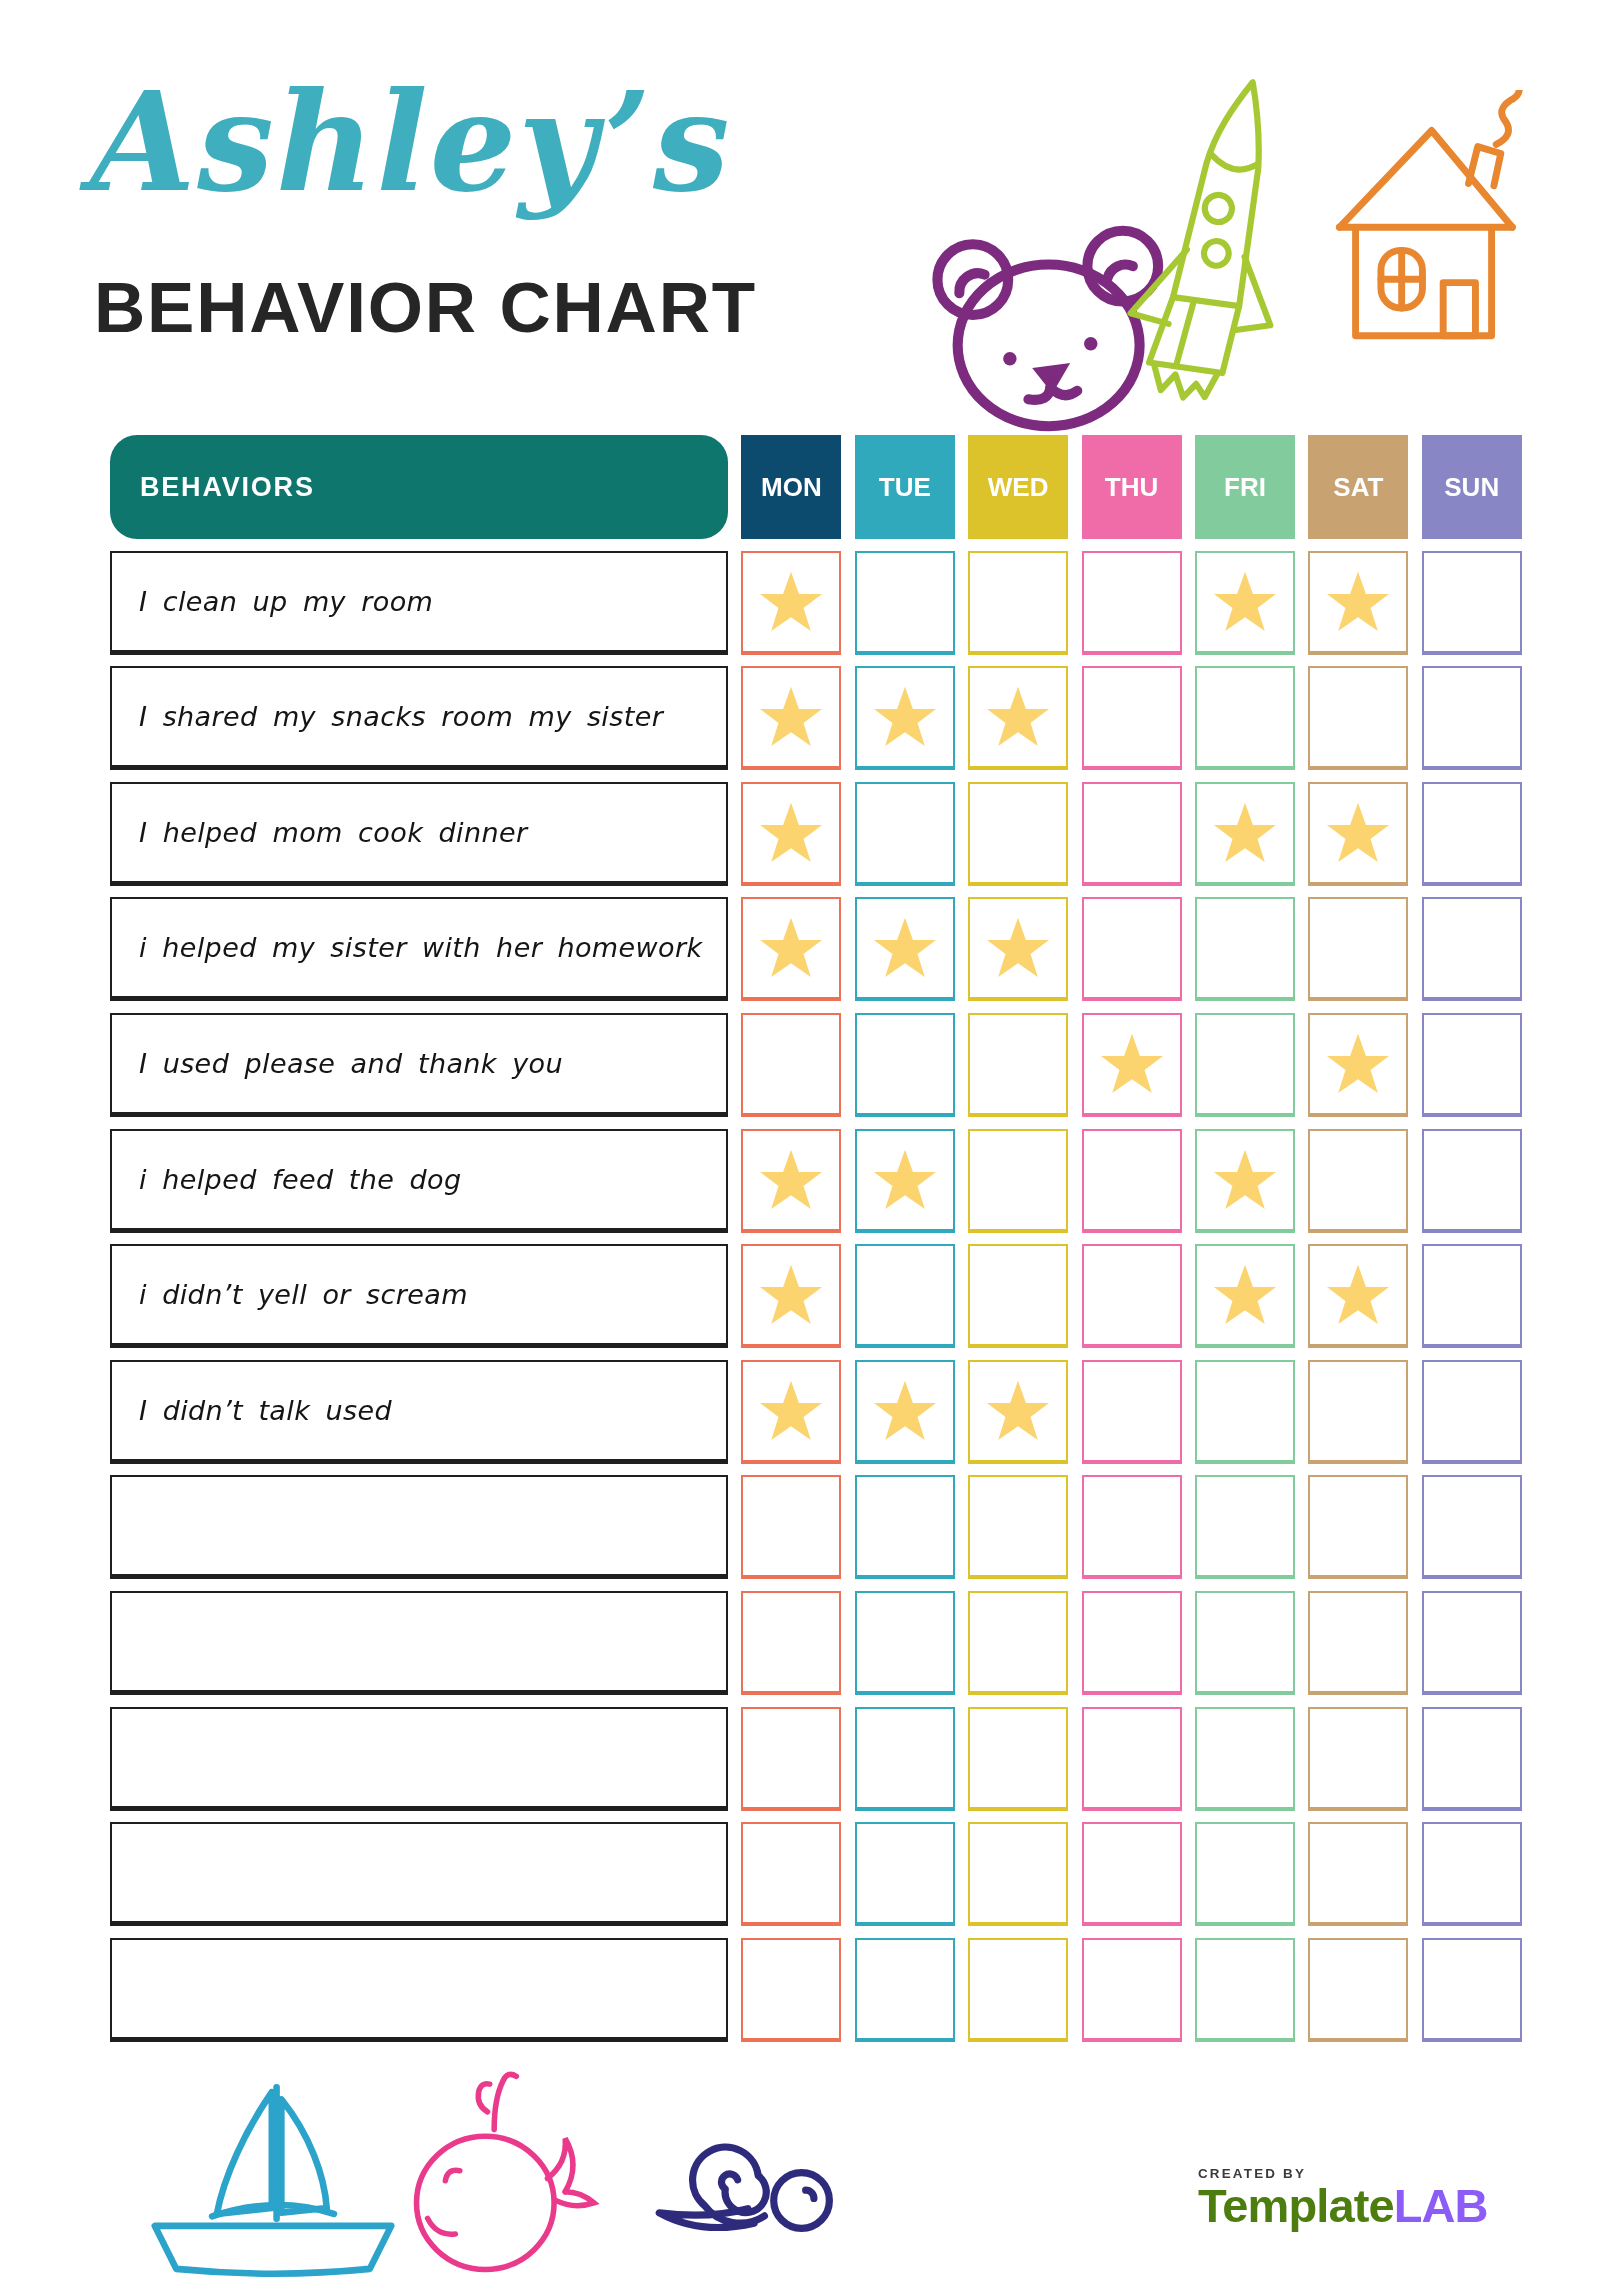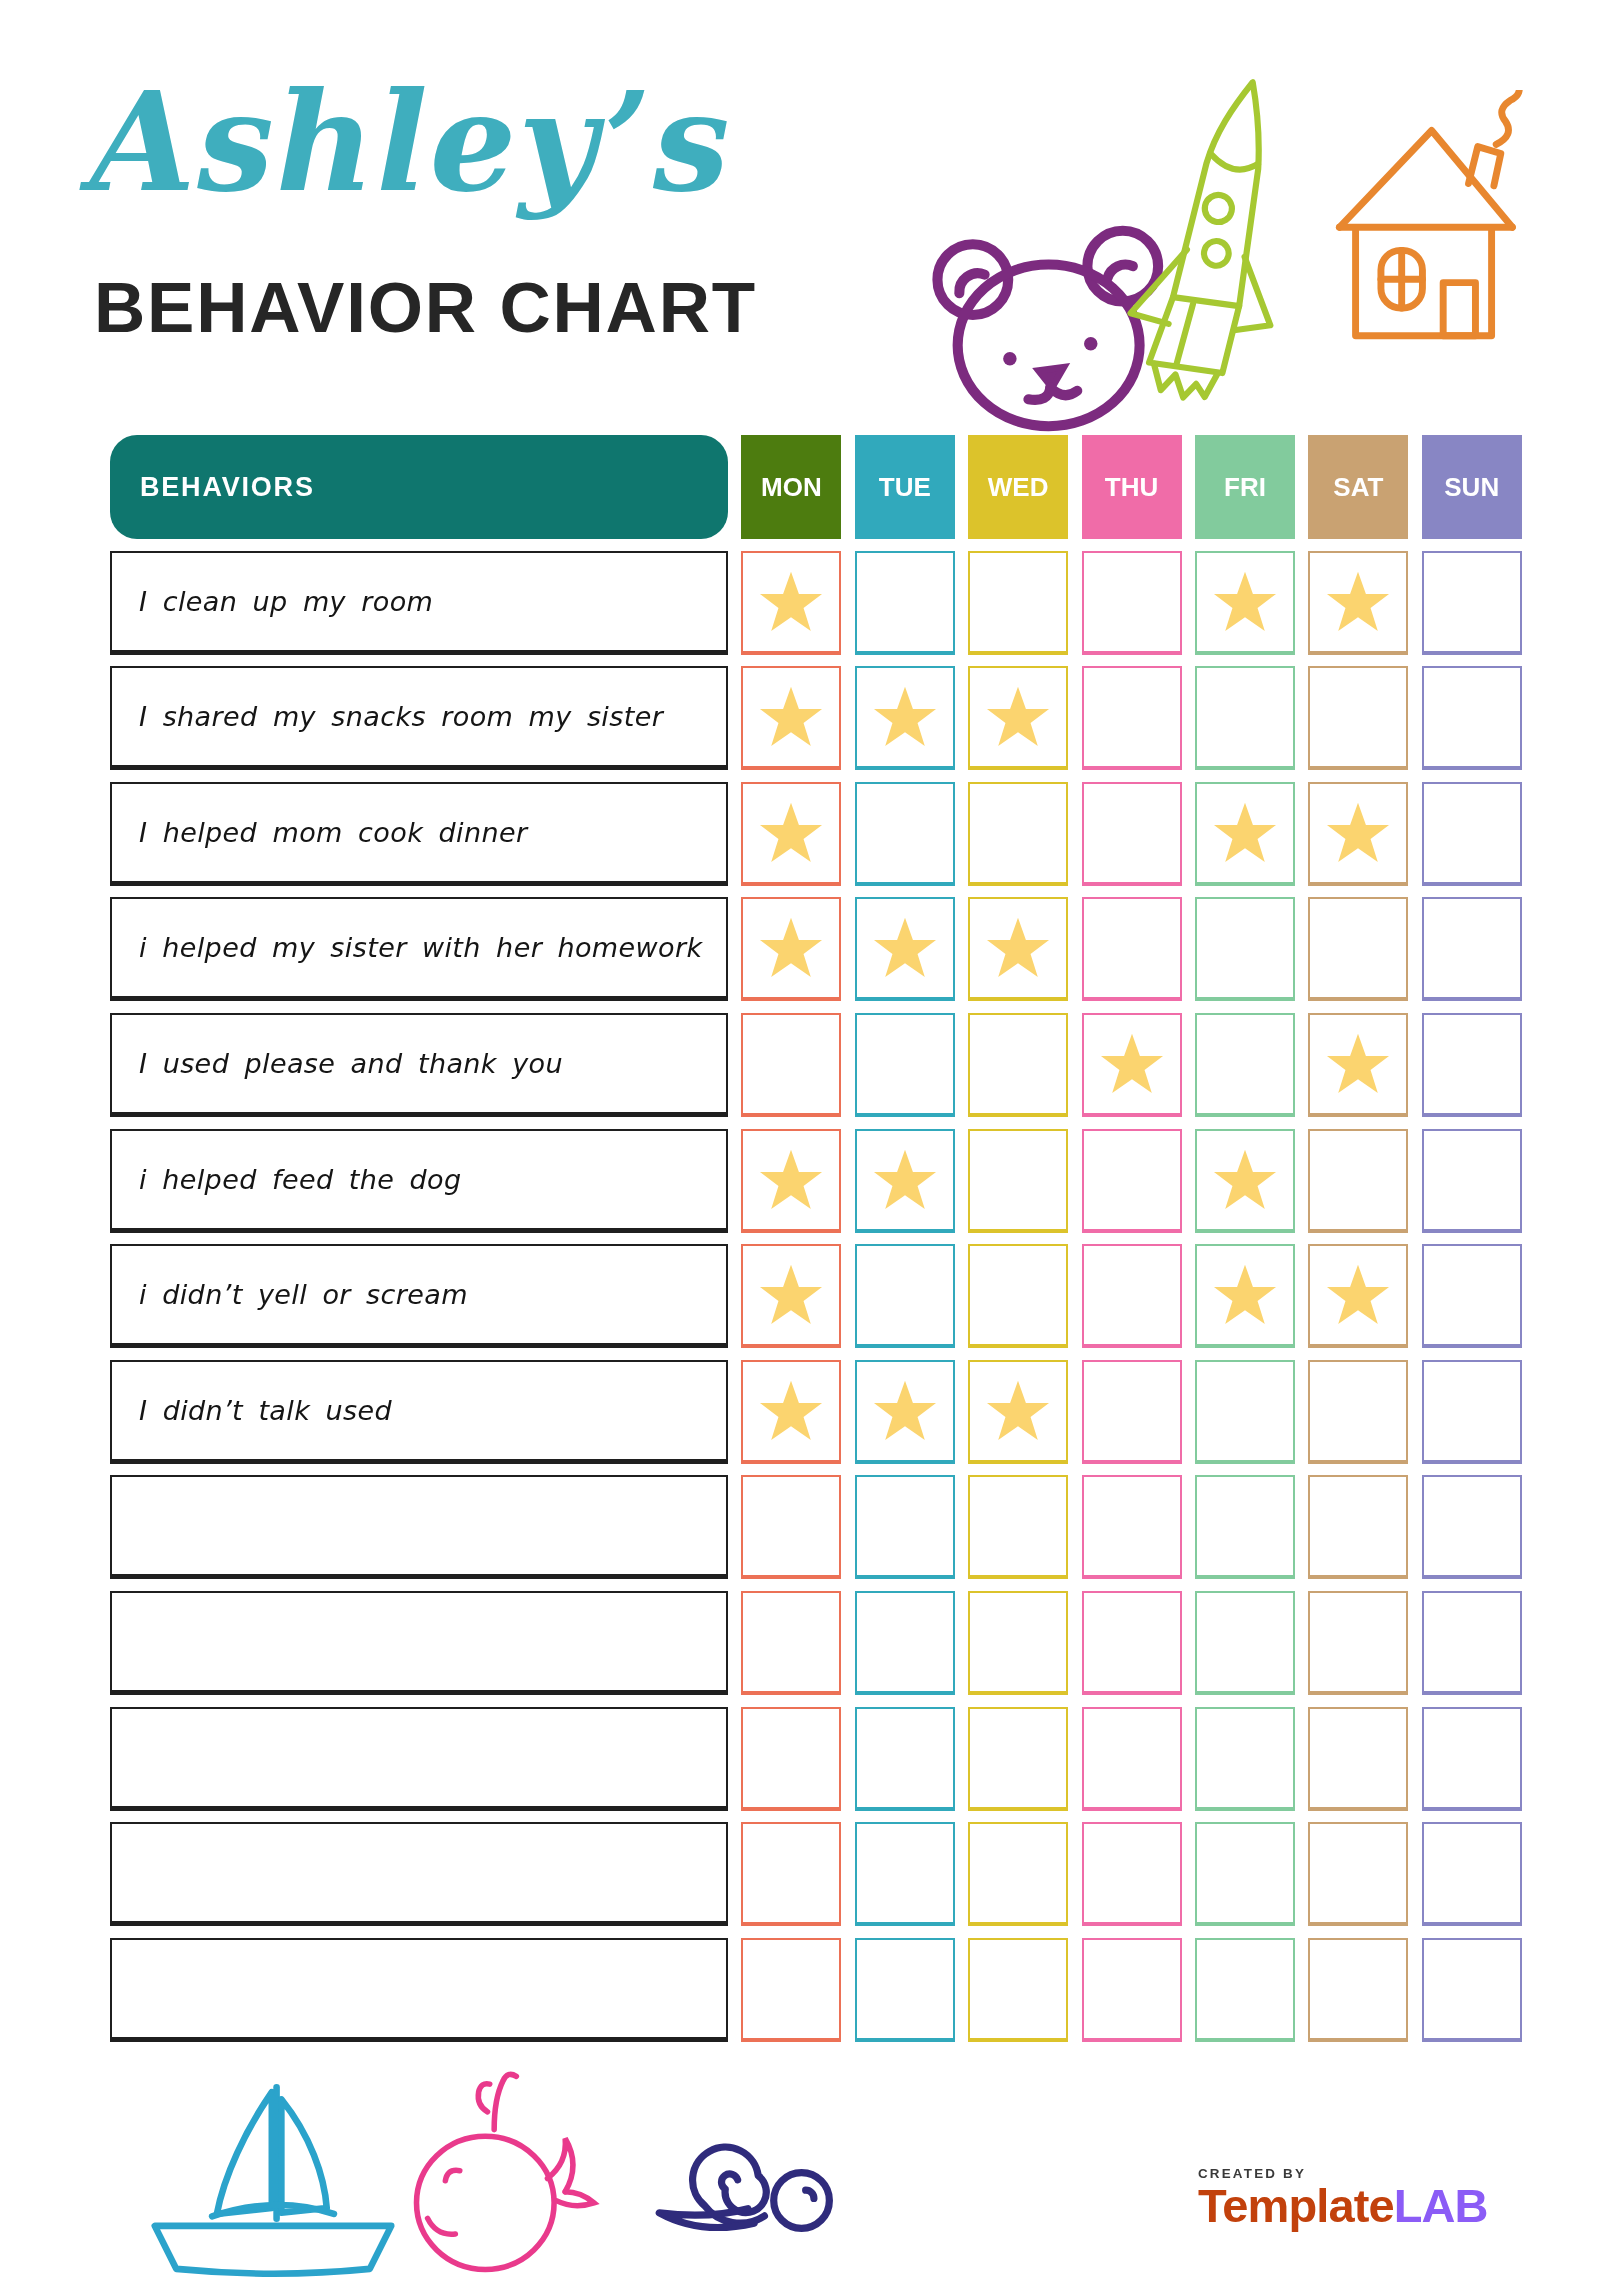--- a/index.html
+++ b/index.html
@@ -95,21 +95,21 @@
     <line x1="16" y1="104" x2="166" y2="104"></line>
     <rect x="52" y="124" width="36" height="50" rx="17"></rect>
     <line x1="70" y1="124" x2="70" y2="174"></line>
     <line x1="52" y1="149" x2="88" y2="149"></line>
     <path d="M106,152 h28 v46 h-28 z"></path>
   </svg>
 </div>
 
 <div class="chart-grid" id="chart-grid">
   <div class="behaviors-header" style="background: #0f766e; border-radius: 27px;">BEHAVIORS</div>
-<div class="day-header" style="background: #4d7c0f;">MON</div>
+<div class="day-header" style="background: #0c4a6e;">MON</div>
     <div class="day-header" style="background: rgb(49, 169, 188);">TUE</div>
     <div class="day-header" style="background: rgb(220, 195, 43);">WED</div>
     <div class="day-header" style="background: rgb(240, 108, 168);">THU</div>
     <div class="day-header" style="background: rgb(130, 203, 157);">FRI</div>
     <div class="day-header" style="background: rgb(201, 162, 114);">SAT</div>
     <div class="day-header" style="background: rgb(136, 134, 196);">SUN</div>
     <div class="behavior-box">
       <span class="behavior-text">I clean up my room</span>
     </div>
     <div class="day-cell" style="border-color: rgb(236, 113, 86);">
@@ -357,15 +357,15 @@
   <svg viewBox="0 0 200 130" fill="none" stroke="currentColor" stroke-width="7" stroke-linecap="round" stroke-linejoin="round">
     <path d="M88,60 a8,8 0 1 0 -12,9 a20,20 0 1 0 32,-13 a32,32 0 1 0 -52,29 a42,40 0 0 0 58,10"></path>
     <circle cx="150" cy="80" r="27"></circle>
     <path d="M154,70 a8,8 0 0 1 8,8"></path>
     <path d="M104,102 Q52,114 12,92 Q60,98 98,88"></path>
   </svg>
 </div>
 
 <div class="logo">
   <div class="created-by">CREATED BY</div>
-  <div class="brand"><span style="color: #c2410c;">Template</span><span style="color: #8b5cf6;">LAB</span></div>
+  <div class="brand"><span style="color: #4d7c0f;">Template</span><span style="color: #8b5cf6;">LAB</span></div>
 </div>
 
 
 </body></html>

